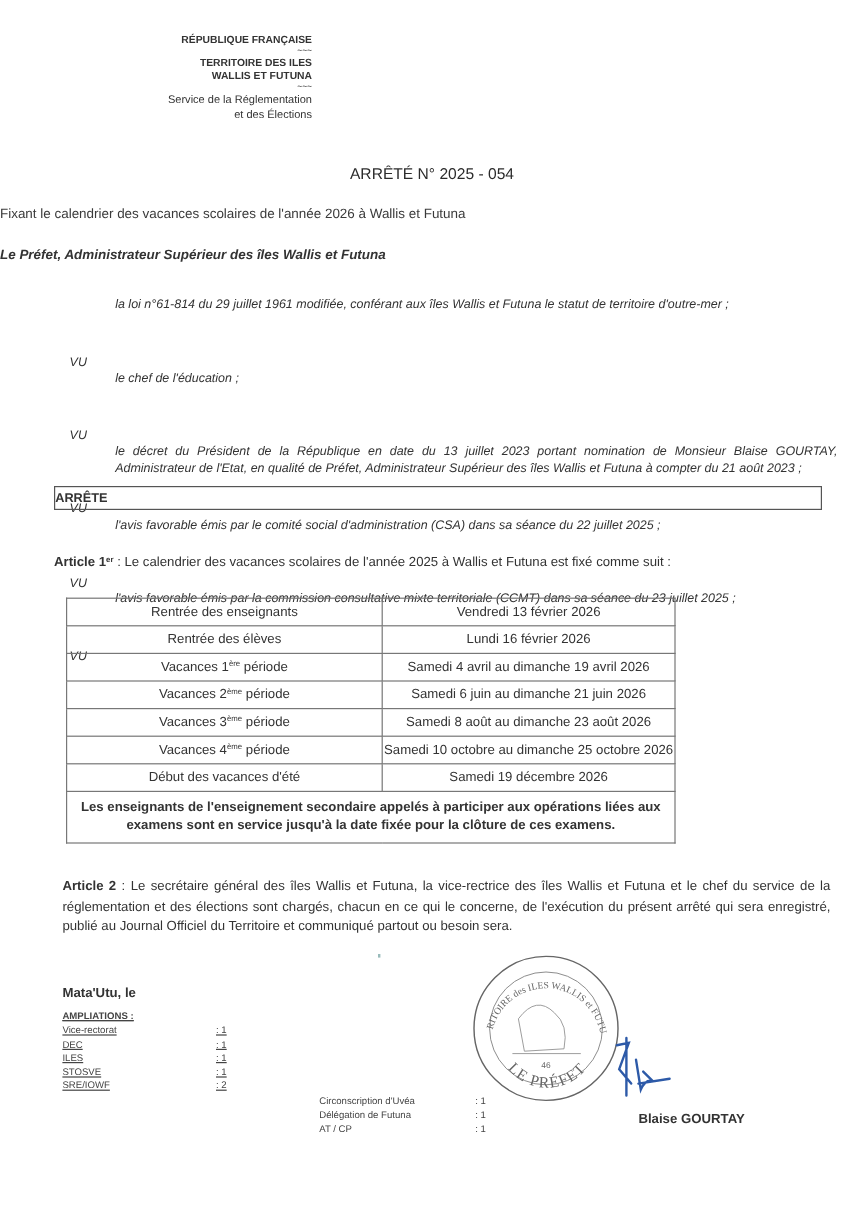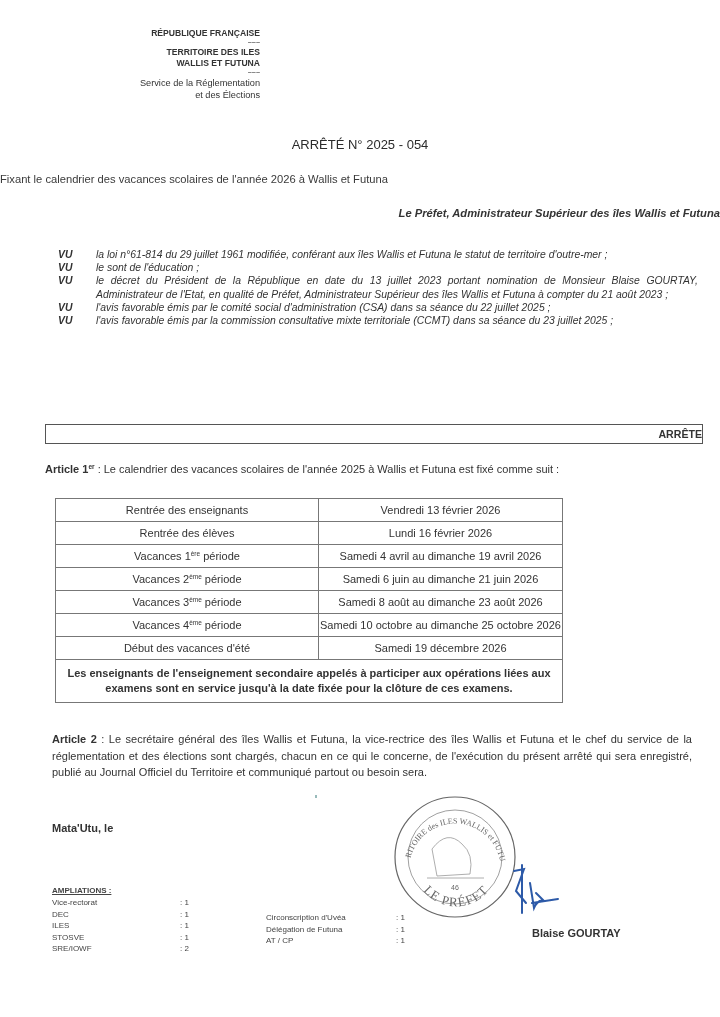--- a/index.html
+++ b/index.html
@@ -6,40 +6,40 @@
   body {
     width: 720px; height: 1017px; position: relative; overflow: hidden;
     font-family: "Liberation Sans", sans-serif; color: #2a2a2a;
   }
   .abs { position: absolute; }
   .hdr { left: 40px; top: 28px; width: 220px; text-align: right; font-size: 8.6px; font-weight: bold; line-height: 11px; color: #333; }
   .hdr .tilde { font-size: 7px; line-height: 8px; color: #666; }
   .hdr .svc { font-weight: normal; font-size: 9.2px; line-height: 12px; color: #333; }
   .title { left: 0; width: 720px; top: 137px; text-align: center; font-weight: normal; font-size: 13px; color: #2b2b2b; }
   .subtitle { left: 0; width: 688px; top: 173px; font-size: 11.2px; color: #3a3a3a; }
-  .prefet { left: 0; width: 720px; top: 207px; text-align: right; font-size: 11.2px; font-weight: bold; font-style: italic; color: #333; }
+  .prefet { left: 0; width: 720px; top: 207px; text-align: left; font-size: 11.2px; font-weight: bold; font-style: italic; color: #333; }
   .vu-list { left: 58px; top: 248px; width: 640px; }
   .vu-row { display: flex; font-size: 10.4px; line-height: 13.2px; font-style: italic; color: #333; }
-  .vu-row .lbl { width: 38px; flex: none; font-weight: bold; }
+  .vu-row .lbl { width: 38px; flex: none; font-weight: normal; margin-top: 48px; }
   .vu-row .txt { flex: 1; text-align: justify; }
-  .arrete-box { left: 45px; top: 424px; width: 638px; height: 18px; border: 1px solid #555; text-align: right; font-size: 10.6px; font-weight: bold; line-height: 18px; color: #333; padding-left: 18px; }
+  .arrete-box { left: 45px; top: 405px; width: 638px; height: 18px; border: 1px solid #555; text-align: left; font-size: 10.6px; font-weight: bold; line-height: 18px; color: #333; }
   .art1 { left: 45px; top: 463px; width: 650px; font-size: 11px; color: #333; }
   .art1 b { font-weight: bold; }
   sup { font-size: 6.5px; vertical-align: 4px; line-height: 0; }
   table.cal { position: absolute; left: 55px; top: 498px; width: 508px; border-collapse: collapse; font-size: 11px; color: #333; }
   table.cal td { border: 1px solid #777; text-align: center; height: 22px; padding: 0; }
   table.cal td.c1 { width: 262px; }
   table.cal td.note { font-weight: bold; height: 38px; line-height: 15px; padding: 2px 6px; }
   .art2 { left: 52px; top: 731px; width: 640px; font-size: 11px; line-height: 16.6px; text-align: justify; color: #333; }
   .place { left: 52px; top: 822px; font-size: 11px; font-weight: bold; color: #333; }
   .sig-title { left: 420px; top: 822px; width: 218px; text-align: right; font-size: 11px; font-weight: bold; line-height: 17px; color: #333; }
   .sig-name { left: 500px; top: 927px; font-size: 11px; font-weight: bold; color: #333; margin-left: 32px; }
   .stamp { left: 392px; top: 794px; width: 126px; height: 126px; }
   .signature { left: 508px; top: 863px; width: 60px; height: 60px; }
-  .ampl { left: 52px; top: 886px; font-size: 8px; color: #444; }
+  .ampl { left: 52px; top: 842px; font-size: 8px; color: #444; text-decoration: underline; }
   .ampl .h { font-weight: bold; text-decoration: underline; margin-bottom: 2px; }
   .ampl-row { display: flex; line-height: 11.5px; }
   .ampl-row .n { width: 128px; }
   .ampl2 { left: 266px; top: 912px; font-size: 8px; color: #444; }
   .ampl2 .ampl-row .n { width: 130px; }
   .dot { left: 315px; top: 795px; width: 2px; height: 3px; background: #9bb; }
 </style>
 </head>
 <body>
 
@@ -57,21 +57,21 @@
 <div class="abs subtitle">Fixant le calendrier des vacances scolaires de l'année 2026 à Wallis et Futuna</div>
 <div class="abs prefet">Le Préfet, Administrateur Supérieur des îles Wallis et Futuna</div>
 
 <div class="abs vu-list">
   <div class="vu-row">
     <span class="lbl">VU</span>
     <span class="txt">la loi n°61-814 du 29 juillet 1961 modifiée, conférant aux îles Wallis et Futuna le statut de territoire d'outre-mer ;</span>
   </div>
   <div class="vu-row">
     <span class="lbl">VU</span>
-    <span class="txt">le sont de l'éducation ;</span>
+    <span class="txt">le chef de l'éducation ;</span>
   </div>
   <div class="vu-row">
     <span class="lbl">VU</span>
     <span class="txt">le décret du Président de la République en date du 13 juillet 2023 portant nomination de Monsieur Blaise GOURTAY, Administrateur de l'Etat, en qualité de Préfet, Administrateur Supérieur des îles Wallis et Futuna à compter du 21 août 2023 ;</span>
   </div>
   <div class="vu-row">
     <span class="lbl">VU</span>
     <span class="txt">l'avis favorable émis par le comité social d'administration (CSA) dans sa séance du 22 juillet 2025 ;</span>
   </div>
   <div class="vu-row">

